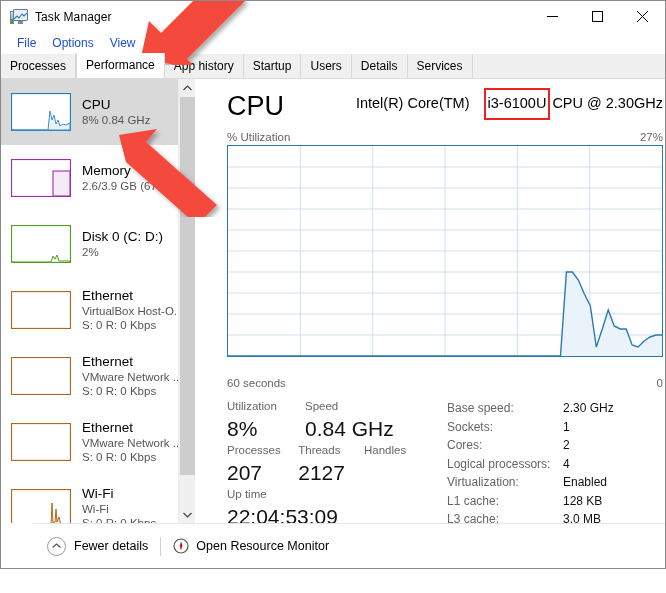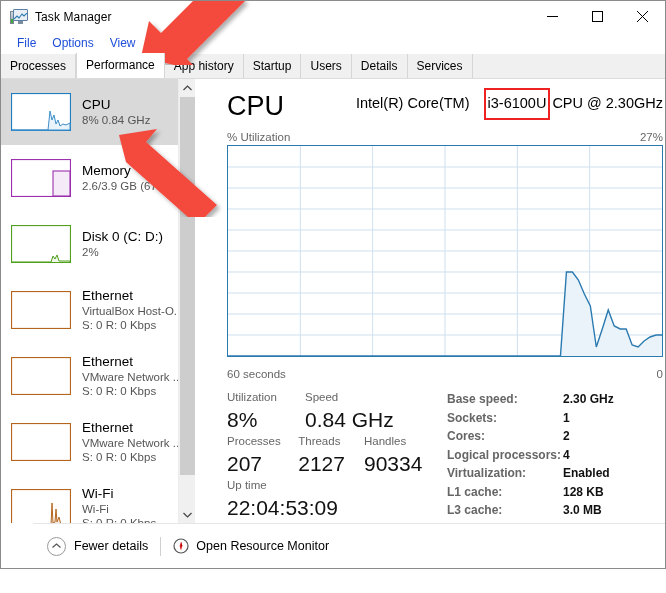--- a/index.html
+++ b/index.html
@@ -134,32 +134,32 @@
   }
   .axis-row {
     display: flex; justify-content: space-between;
     font-size: 11.5px; color: #666; padding-right: 2px; margin-top: 2px;
   }
   .graphbox {
     margin-top: 2px; margin-right: 2px; height: 212px;
     border: 1px solid #2a7ab0; position: relative; background: #fff;
   }
   .graphbox svg { display: block; width: 100%; height: 100%; }
-  .axis-row.bottom { margin-top: 11px; }
+  .axis-row.bottom { margin-top: 20px; }
 
   .stats { display: flex; margin-top: 9px; padding-right: 4px; }
   .stats-left { width: 210px; flex: 0 0 auto; }
   .srow { display: flex; }
   .scell { }
   .slabel { font-size: 11.5px; color: #666; line-height: 17px; }
   .sval { font-size: 21px; color: #111; line-height: 27px; }
   .s-util { width: 78px; } .s-speed { width: 120px; }
   .s-proc { width: 78px; } .s-thr { width: 72px; } .s-hnd { width: 80px; }
   .stats-right { flex: 1 1 auto; padding-left: 10px; padding-top: 1px; }
-  .spec { display: flex; font-size: 12px; line-height: 18.5px; font-weight: bold; }
+  .spec { display: flex; font-size: 12px; line-height: 18.5px; }
   .spec-k { color: #666; width: 116px; flex: 0 0 auto; }
   .spec-v { color: #111; }
 
   
   .statusbar {
     position: absolute; left: 0; right: 0; bottom: 0; height: 45px;
     background: #ffffff; border-top: 1px solid #e6e6e6;
     display: flex; align-items: center; padding-left: 14px; margin-left: 32px;
   }
   .chev-circle {
@@ -397,21 +397,20 @@
             <div class="scell s-proc">
               <div class="slabel">Processes</div>
               <div class="sval">207</div>
             </div>
             <div class="scell s-thr">
               <div class="slabel">Threads</div>
               <div class="sval">2127</div>
             </div>
             <div class="scell s-hnd">
               <div class="slabel">Handles</div>
-              <div class="sval">90334</div>
             </div>
           </div>
           <div class="srow">
             <div class="scell">
               <div class="slabel">Up time</div>
               <div class="sval">22:04:53:09</div>
             </div>
           </div>
         </div>
 

